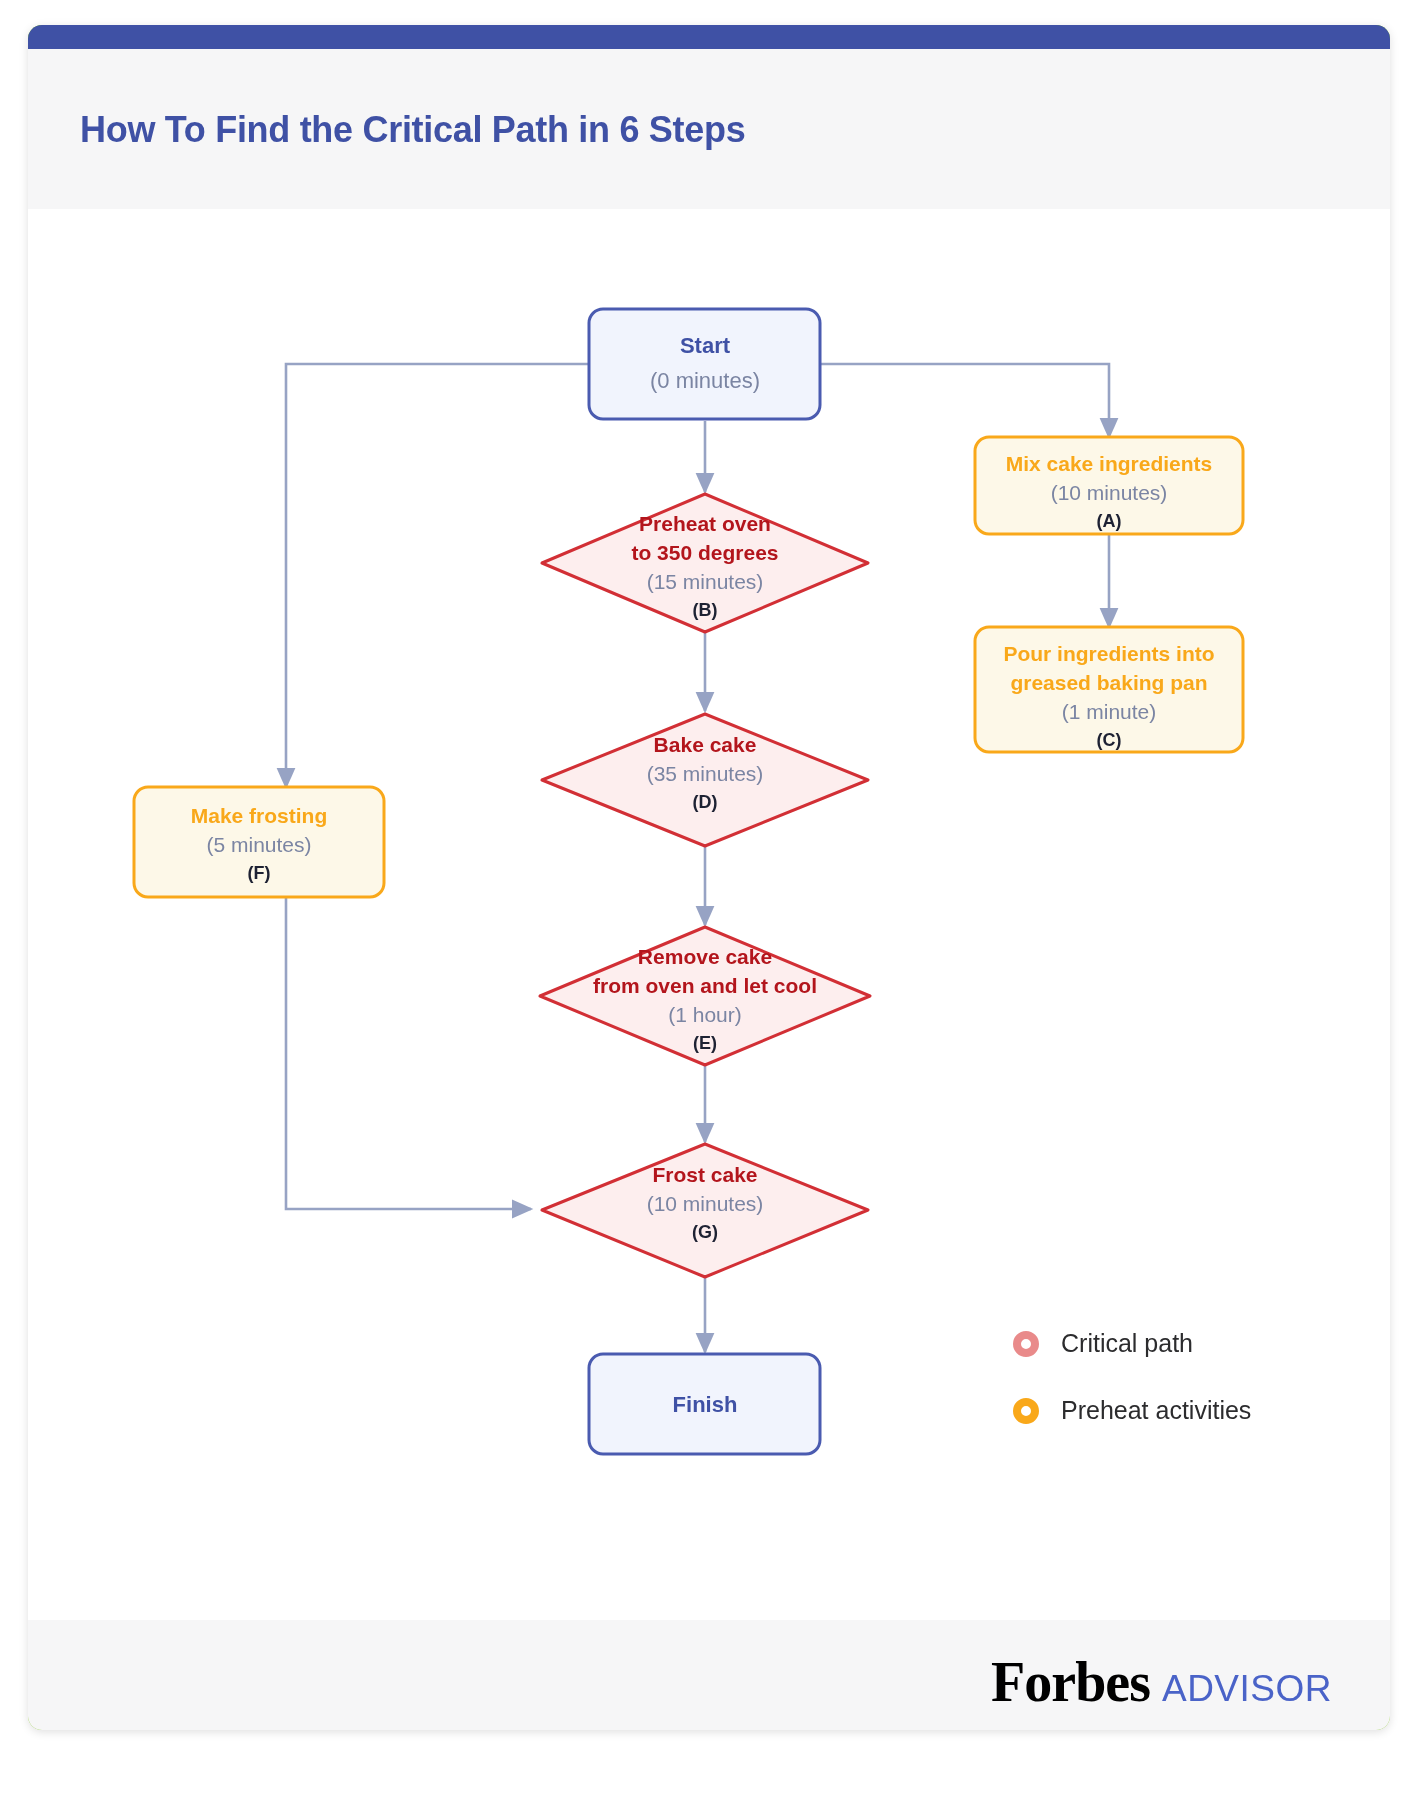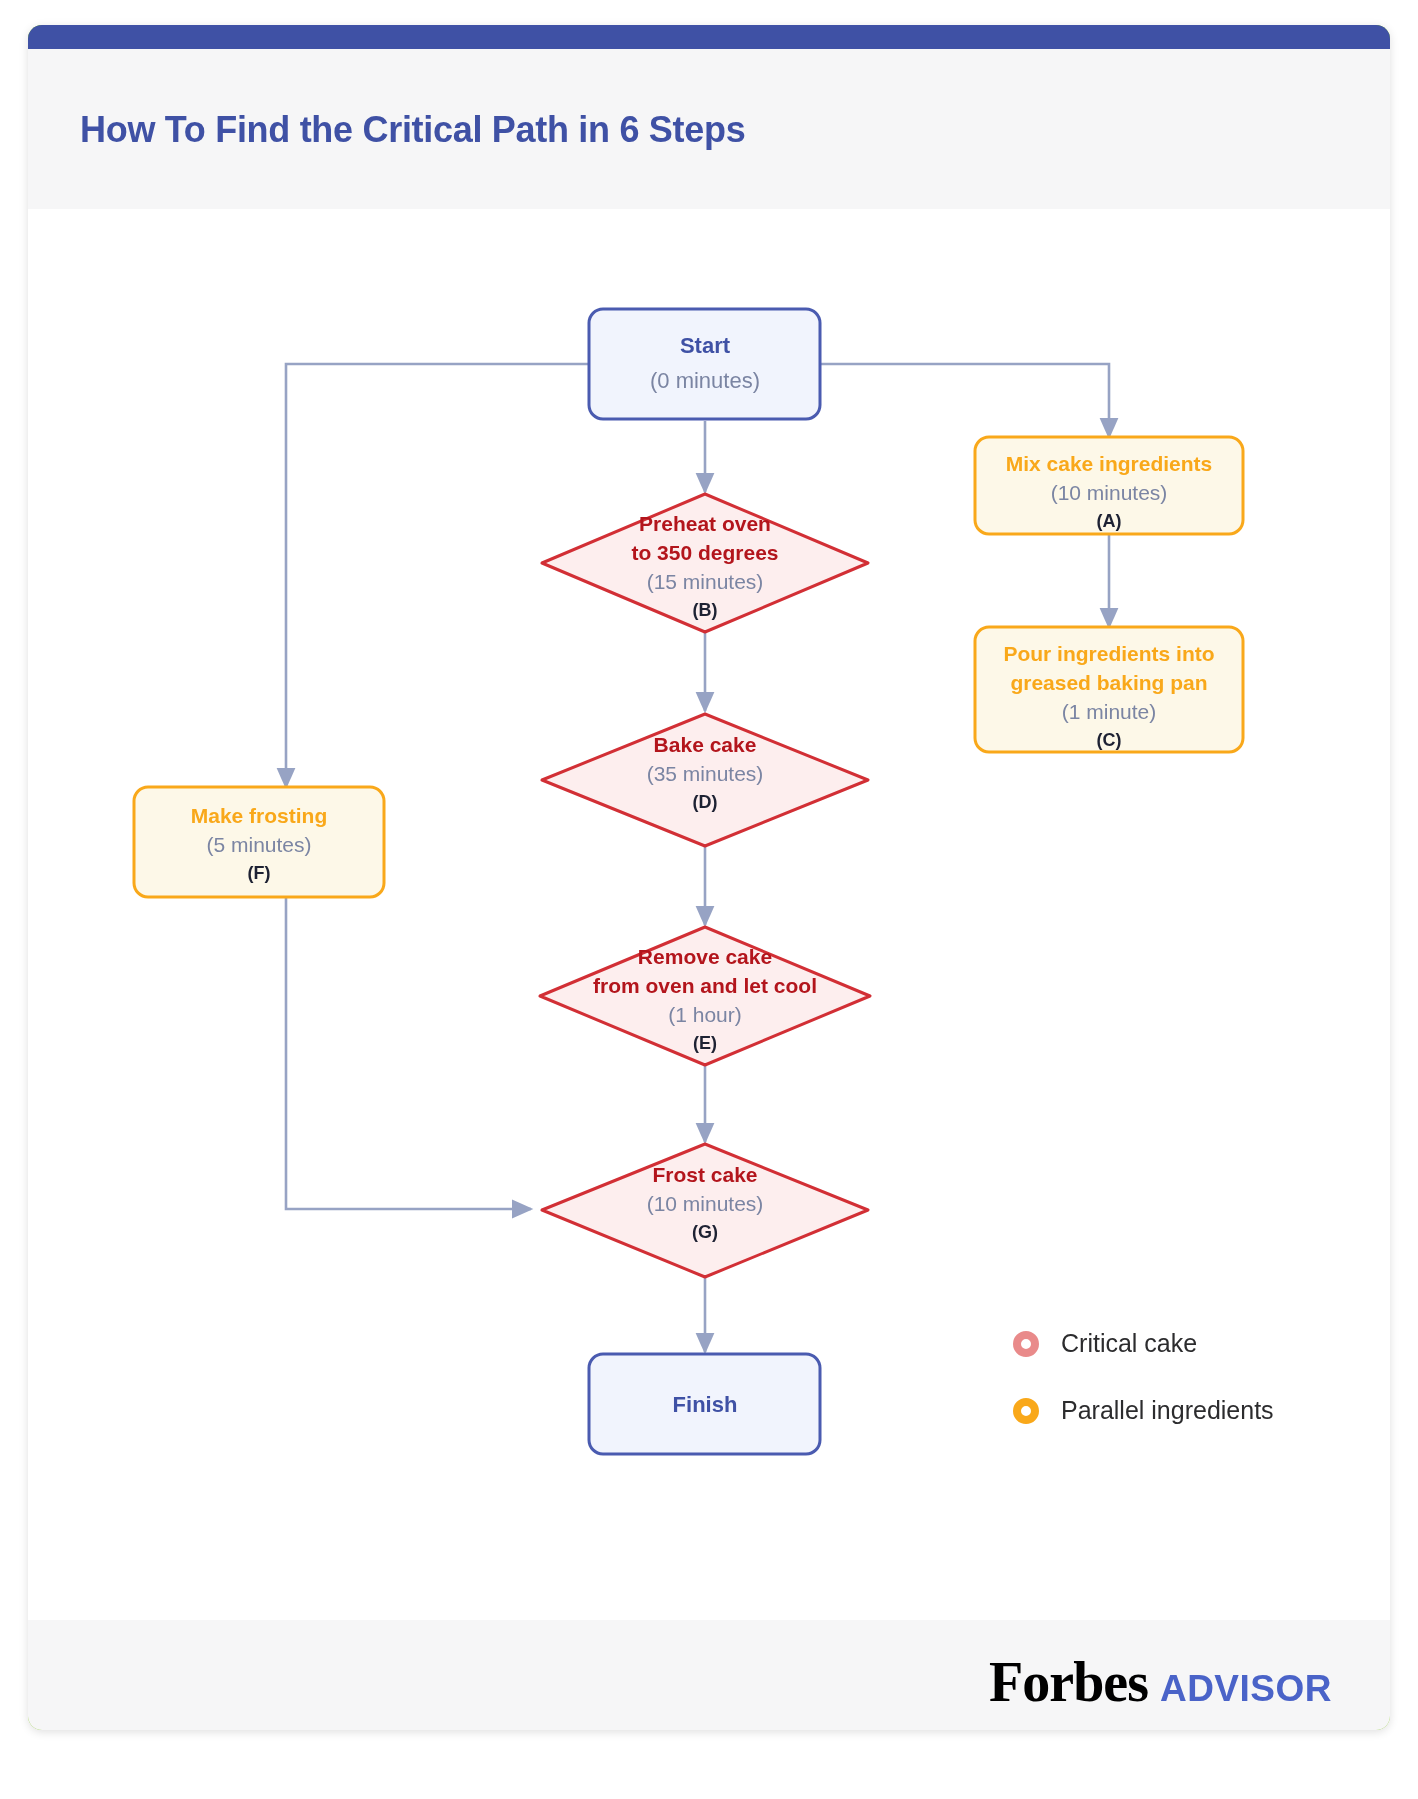--- a/index.html
+++ b/index.html
@@ -81,21 +81,21 @@
   }
   .forbes-word {
     font-family: "Liberation Serif", serif;
     font-size: 56px;
     font-weight: 700;
     color: #000000;
     letter-spacing: -1px;
   }
   .advisor-word {
     font-size: 37px;
-    font-weight: 700;
+    font-weight: 400;
     color: #4a63c8;
     letter-spacing: 0.5px;
     text-align: right;
   }
   .chart-title {
     position: absolute;
     left: 0;
     top: 46px;
     width: 100%;
     text-align: center;
@@ -240,25 +240,25 @@
 
         <g>
           <rect x="561" y="1145" width="231" height="100" rx="14" ry="14" fill="#f1f4fd" stroke="#4a5bb0" stroke-width="3"></rect>
           <text x="677" y="1203" text-anchor="middle" class="node-title" font-family="Liberation Sans, sans-serif" font-size="22" fill="#3f51a5">Finish</text>
         </g>
       </svg>
 
       <div class="legend">
         <div class="legend-row">
           <span class="legend-dot critical"></span>
-          <span class="legend-label">Critical cake</span>
+          <span class="legend-label">Critical path</span>
         </div>
         <div class="legend-row">
           <span class="legend-dot parallel"></span>
-          <span class="legend-label">Parallel ingredients</span>
+          <span class="legend-label">Preheat activities</span>
         </div>
       </div>
     </div>
 
     <div class="footer">
       <div class="forbes-logo">
         <span class="forbes-word">Forbes</span>
         <span class="advisor-word">ADVISOR</span>
       </div>
     </div>

